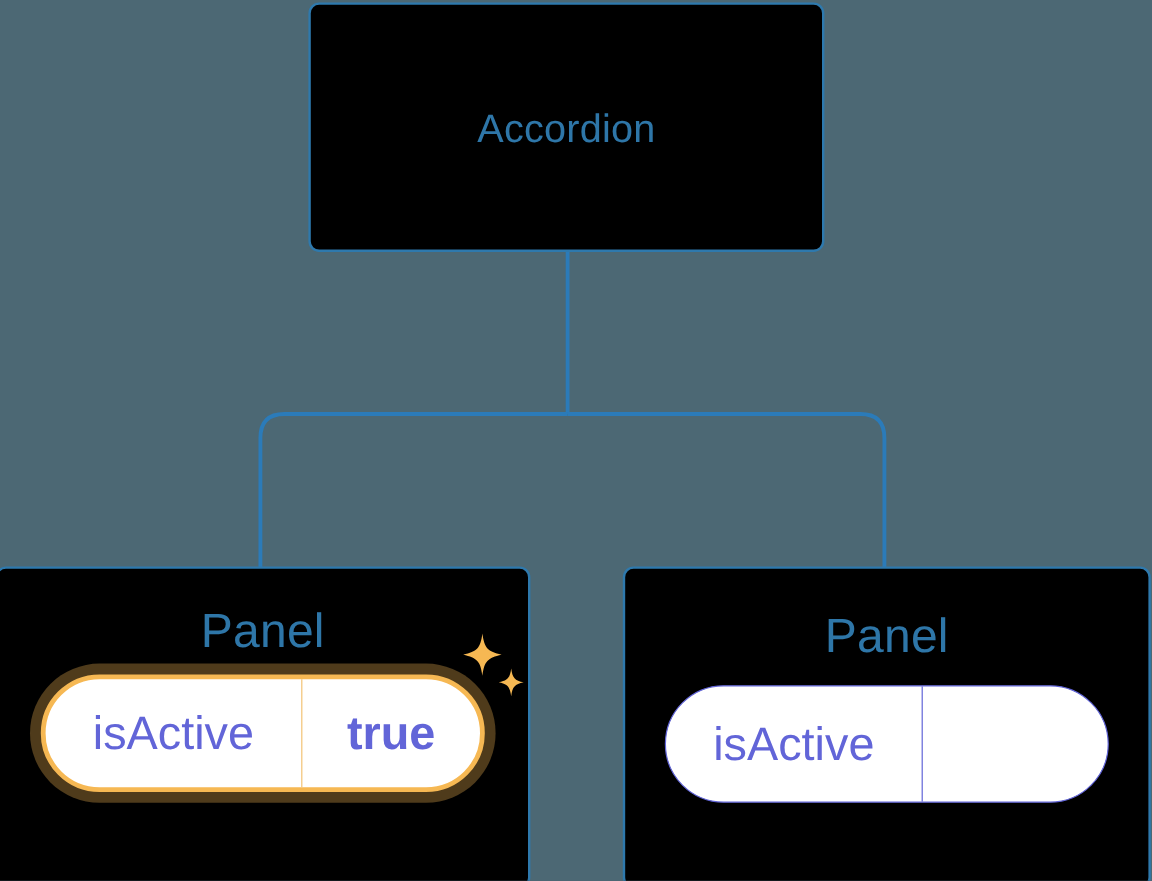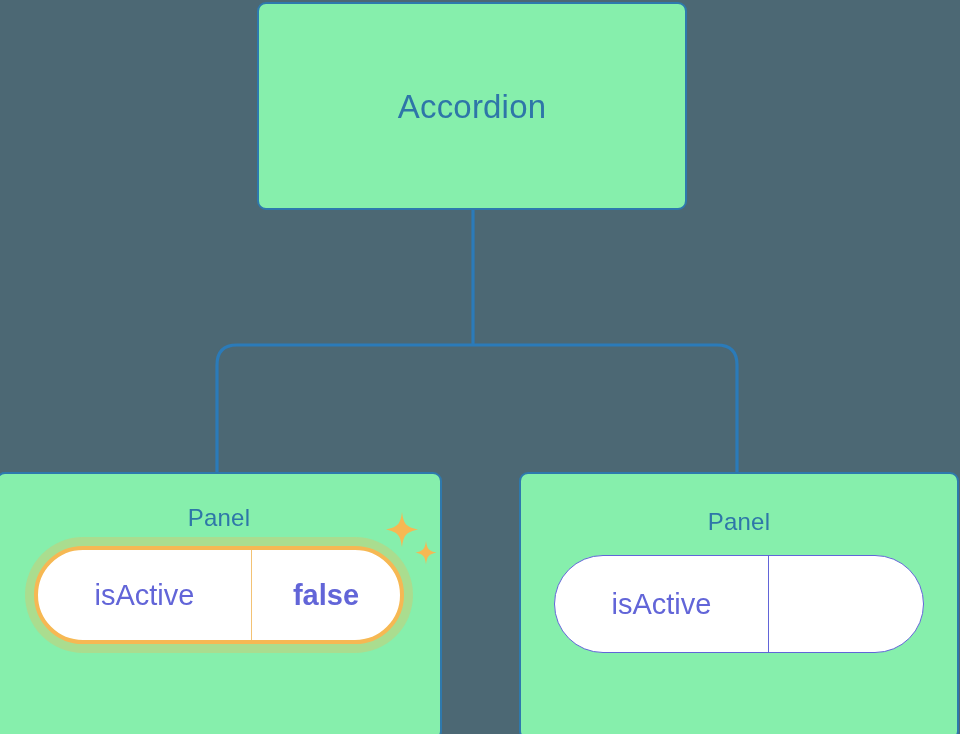--- a/index.html
+++ b/index.html
@@ -31,21 +31,21 @@
     width: 960px;
     height: 734px;
     z-index: 1;
     pointer-events: none;
   }
 
   
   .node-card {
     position: absolute;
     z-index: 2;
-    background: #86efac;
+    background: #000000;
     border: 2px solid #2e79ad;
     border-radius: 9px;
     box-sizing: border-box;
     display: flex;
     flex-direction: column;
     align-items: center;
   }
 
   
   #node-accordion {
@@ -78,40 +78,40 @@
   #node-panel-right {
     left: 519px;
     top: 472px;
     width: 440px;
     height: 268px;
     padding-top: 36px;
   }
 
   #node-panel-left .node-title,
   #node-panel-right .node-title {
-    font-size: 24px;
+    font-size: 40px;
   }
 
   
   .prop-pill {
     position: relative;
     display: flex;
     align-items: stretch;
     background: #ffffff;
     box-sizing: border-box;
     border-radius: 999px;
   }
 
   .prop-pill .prop-key,
   .prop-pill .prop-value {
     display: flex;
     align-items: center;
     justify-content: center;
     color: #6265d8;
-    font-size: 29px;
+    font-size: 39px;
     line-height: 1;
     white-space: nowrap;
     box-sizing: border-box;
   }
 
   
   .prop-pill.plain {
     border: 1.6px solid #6265d8;
     height: 98px;
     width: 370px;
@@ -181,21 +181,21 @@
     <span class="node-title">Accordion</span>
   </div>
 
   <div class="node-card" id="node-panel-left">
     <span class="node-title">Panel</span>
 
     <div class="pill-wrap">
 
       <div class="prop-pill highlight">
         <span class="prop-key">isActive</span>
-        <span class="prop-value">false</span>
+        <span class="prop-value">true</span>
       </div>
 
       <svg class="sparkles" viewBox="0 0 70 70" xmlns="http://www.w3.org/2000/svg">
         <path fill="#f6b853" d="M26 4 C27.6 16.2 30.4 19.0 42 21.6 C30.4 24.2 27.6 27.0 26 39.2
                  C24.4 27.0 21.6 24.2 10 21.6 C21.6 19.0 24.4 16.2 26 4 Z"></path>
         <path fill="#f6b853" d="M50 33 C51.1 41.0 52.9 42.9 60.4 44.6 C52.9 46.3 51.1 48.2 50 56.2
                  C48.9 48.2 47.1 46.3 39.6 44.6 C47.1 42.9 48.9 41.0 50 33 Z"></path>
       </svg>
 
     </div>

